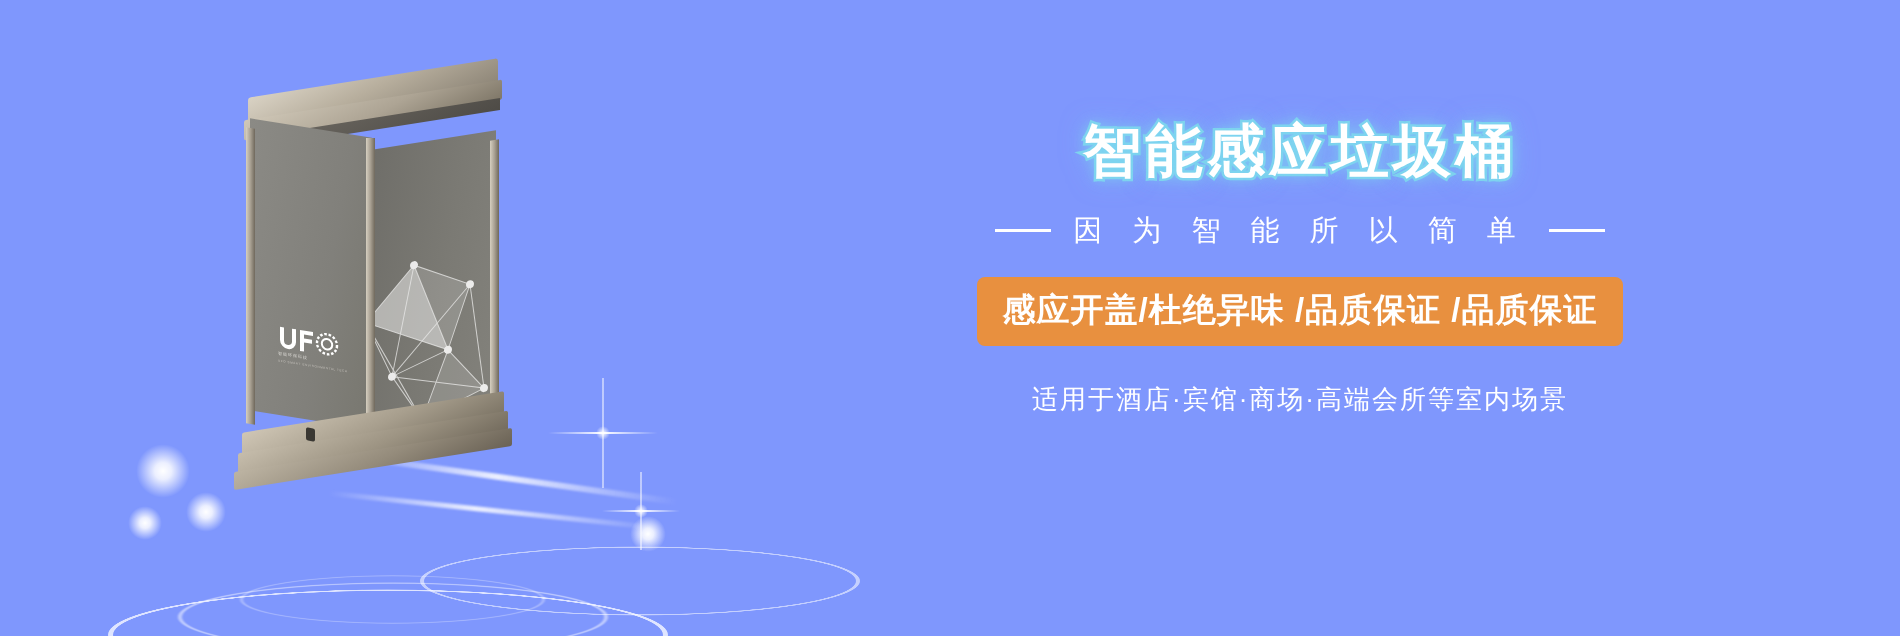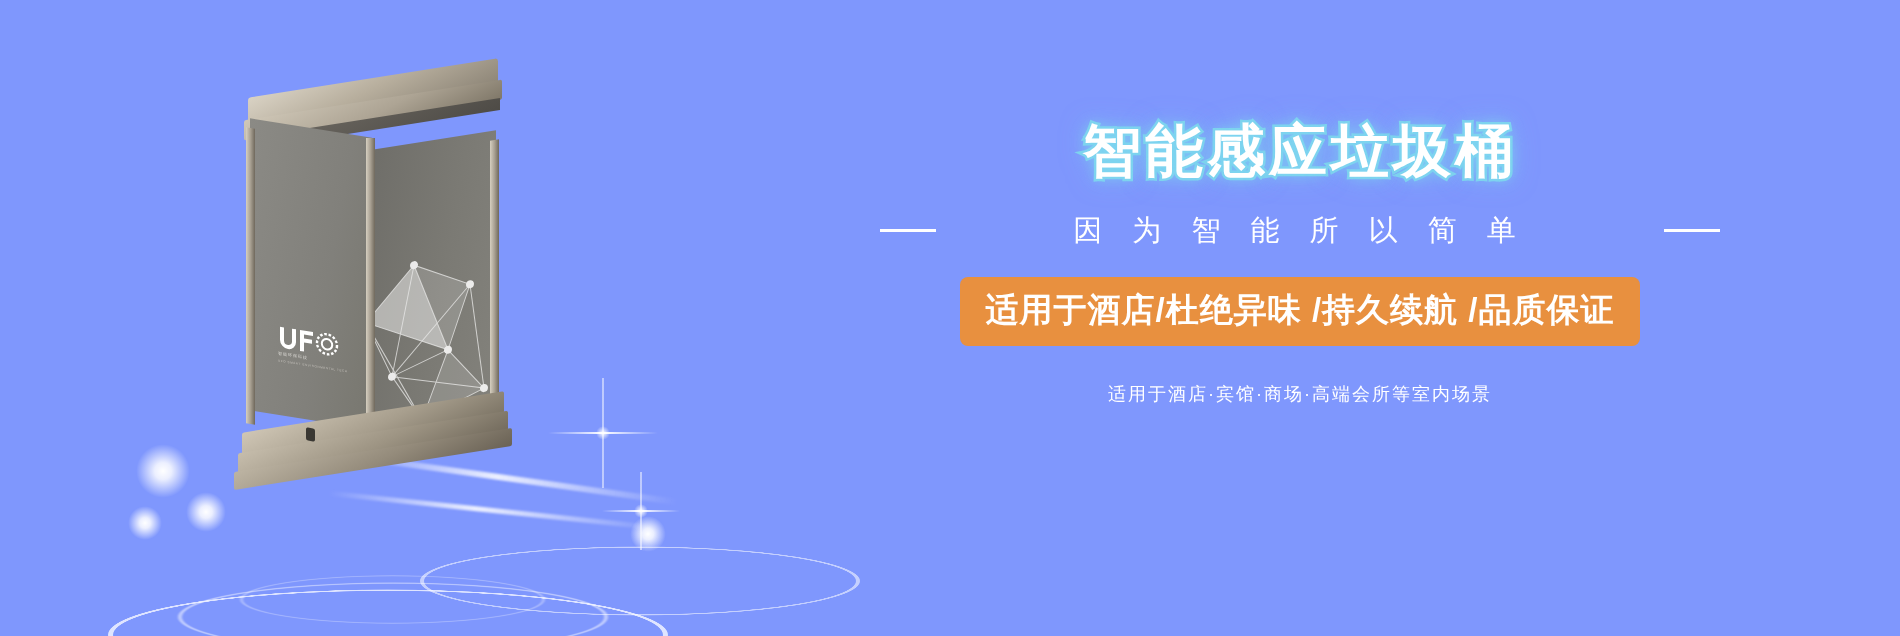--- a/index.html
+++ b/index.html
@@ -160,39 +160,39 @@
 
   #headline{
     font-size:58px; font-weight:bold; color:#ffffff;
     letter-spacing:4px; line-height:1.08;
     -webkit-text-stroke:5px #7fd4ef;
     paint-order:stroke fill;
     text-shadow:0 0 14px rgba(125,212,240,.95),0 0 26px rgba(125,212,240,.6);
   }
 
   #tagline-row{
-    display:flex; align-items:center; justify-content:space-between;
+    display:flex; align-items:center; justify-content:center;
     gap:22px; margin-top:28px;
   }
   .rule{ display:block; width:56px; height:3px; background:#ffffff; flex:none; }
   #tagline{
     font-size:29px; color:#ffffff; letter-spacing:11px;
     white-space:nowrap; font-weight:400;
   }
 
   #features{
     display:inline-block; margin-top:26px;
     background:#e8903f; border-radius:8px;
     padding:11px 26px 13px;
     font-size:33px; font-weight:bold; color:#ffffff;
     letter-spacing:1px; white-space:nowrap;
   }
 
   #scenes{
-    margin-top:36px; font-size:18px; color:#ffffff;
+    margin-top:36px; font-size:26px; color:#ffffff;
     letter-spacing:2px; white-space:nowrap;
   }
 </style>
 </head>
 <body>
 
 <div id="banner">
 
   <div id="product-scene">
 
@@ -282,17 +282,17 @@
   <div id="copy">
 
     <div id="headline">智能感应垃圾桶</div>
 
     <div id="tagline-row">
       <span class="rule"></span>
       <span id="tagline">因 为 智 能  所 以 简 单</span>
       <span class="rule"></span>
     </div>
 
-    <div id="features">适用于酒店/杜绝异味 /持久续航 /品质保证</div>
+    <div id="features">感应开盖/杜绝异味 /品质保证 /品质保证</div>
 
     <div id="scenes">适用于酒店·宾馆·商场·高端会所等室内场景</div>
   </div>
 </div>
 
 </body></html>

